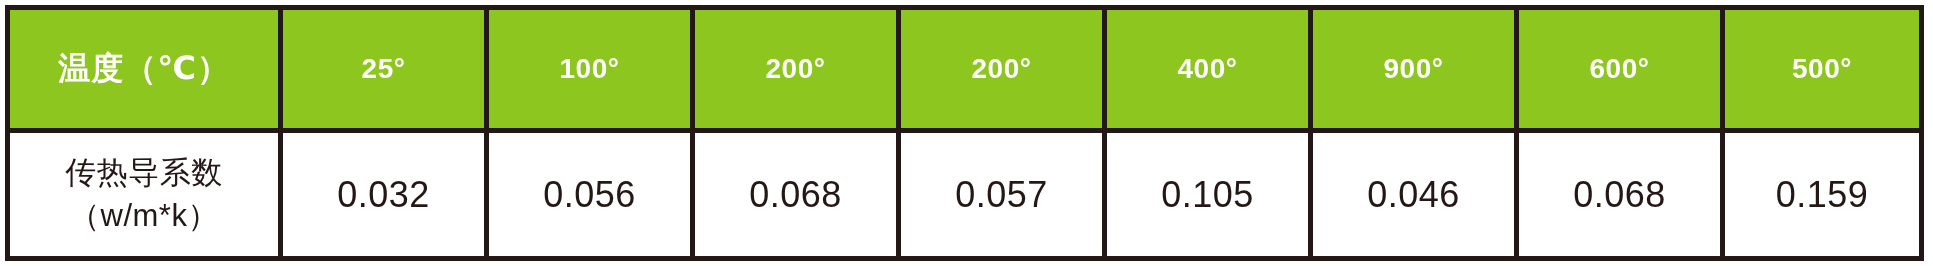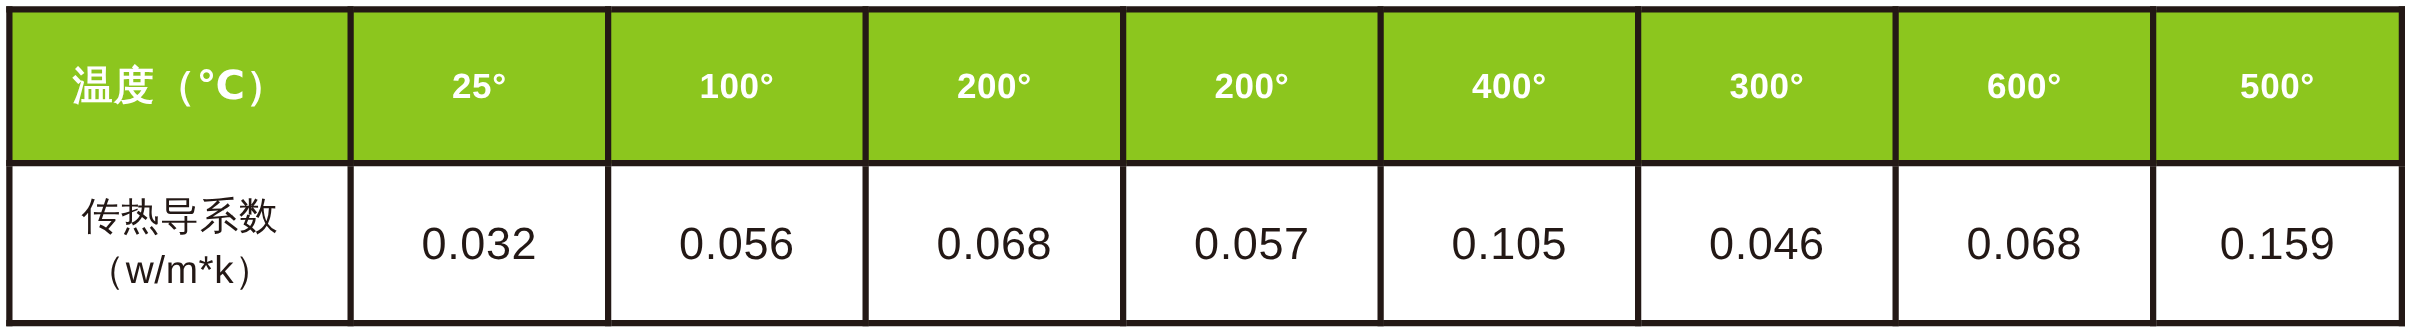--- a/index.html
+++ b/index.html
@@ -100,21 +100,21 @@
     </colgroup>
 
     <thead>
       <tr class="head-row">
         <th class="label-head">温度（℃）</th>
         <th>25°</th>
         <th>100°</th>
         <th>200°</th>
         <th>200°</th>
         <th>400°</th>
-        <th>300°</th>
+        <th>900°</th>
         <th>600°</th>
         <th>500°</th>
       </tr>
     </thead>
 
     <tbody>
       <tr class="body-row">
         <td class="row-label">
           <span class="label-line">传热导系数</span>
           <span class="label-line">（w/m*k）</span>

